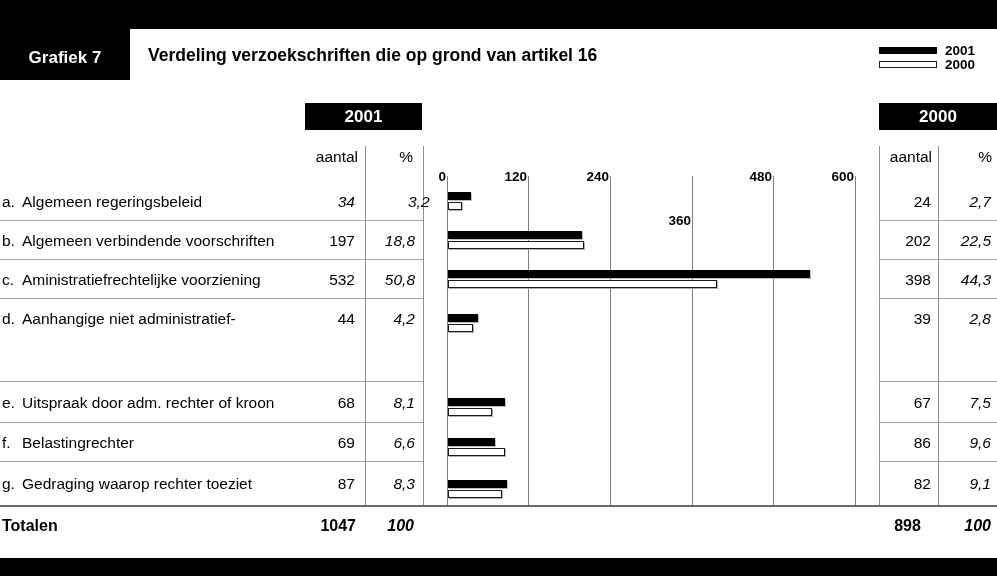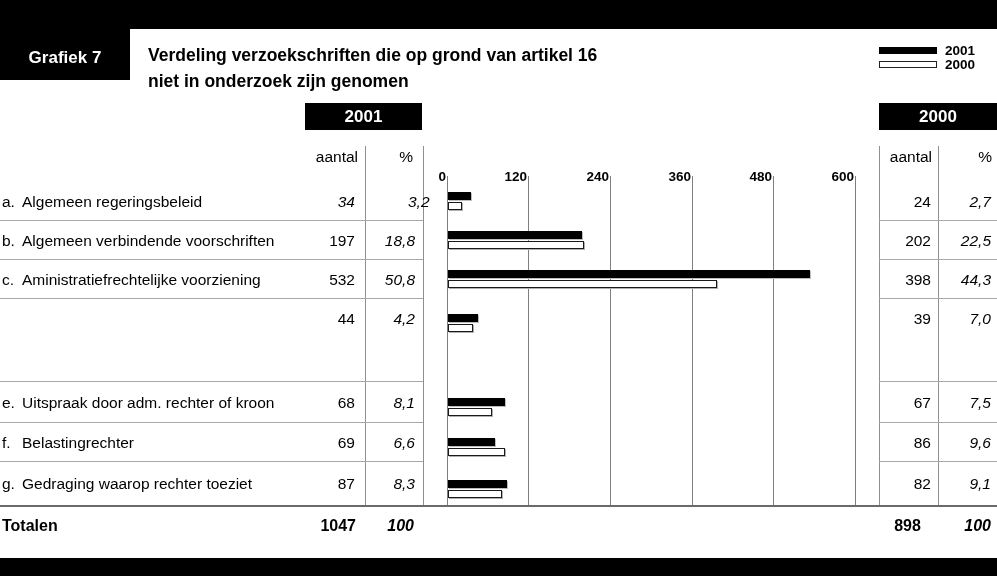--- a/index.html
+++ b/index.html
@@ -60,21 +60,20 @@
 <div class="page">
 
   <div class="topbar"></div>
 
   <div class="badge">
     <span>Grafiek 7</span>
   </div>
 
   <div class="title">
     <div>Verdeling verzoekschriften die op grond van artikel 16</div>
-    <div>niet in onderzoek zijn genomen</div>
   </div>
 
   <div class="legend">
     <div class="legend-row">
       <span class="swatch solid"></span>
       <span class="legend-label">2001</span>
     </div>
     <div class="legend-row">
       <span class="swatch outline"></span>
       <span class="legend-label">2000</span>
@@ -106,21 +105,21 @@
       <div class="hline" style="left: 879px; top: 422px; width: 118px;"></div>
       <div class="hline" style="left: 0px; top: 461px; width: 423px;"></div>
       <div class="hline" style="left: 879px; top: 461px; width: 118px;"></div>
       <div class="gridline" style="left: 447px; top: 176px; height: 330px;"></div>
       <div class="ticklabel" style="left: 388px;">0</div>
       <div class="gridline" style="left: 528px; top: 176px; height: 330px;"></div>
       <div class="ticklabel" style="left: 469px;">120</div>
       <div class="gridline" style="left: 610px; top: 176px; height: 330px;"></div>
       <div class="ticklabel" style="left: 551px;">240</div>
       <div class="gridline" style="left: 692px; top: 176px; height: 330px;"></div>
-      <div class="ticklabel" style="left: 633px;">360</div>
+      <div class="ticklabel" style="left: 633px; margin-top: 44px;">360</div>
       <div class="gridline" style="left: 773px; top: 176px; height: 330px;"></div>
       <div class="ticklabel" style="left: 714px;">480</div>
       <div class="gridline" style="left: 855px; top: 176px; height: 330px;"></div>
       <div class="ticklabel" style="left: 796px;">600</div>
       <div class="rowlabel" style="left: 2px; top: 191px;">
         <div><span class="letter">a.</span>Algemeen regeringsbeleid</div>
       </div>
       <div class="cell" style="left: 270px; top: 193px; width: 85px; font-style: italic;">34</div>
       <div class="cell pct" style="left: 365px; top: 193px; width: 50px; padding-left: 43px;">3,2</div>
       <div class="cell" style="left: 884px; top: 193px; width: 47px;">24</div>
@@ -139,25 +138,26 @@
       <div class="rowlabel" style="left: 2px; top: 269px;">
         <div><span class="letter">c.</span>Aministratiefrechtelijke voorziening</div>
       </div>
       <div class="cell" style="left: 270px; top: 271px; width: 85px;">532</div>
       <div class="cell pct" style="left: 365px; top: 271px; width: 50px;">50,8</div>
       <div class="cell" style="left: 884px; top: 271px; width: 47px;">398</div>
       <div class="cell pct" style="left: 941px; top: 271px; width: 50px;">44,3</div>
       <div class="bar b2001" style="left: 448px; top: 270px; width: 362px;"></div>
       <div class="bar b2000" style="left: 448px; top: 280px; width: 269px;"></div>
       <div class="rowlabel" style="left: 2px; top: 308px;">
+        <div><span class="letter">d.</span>Aanhangige niet administratief-</div>
       </div>
       <div class="cell" style="left: 270px; top: 310px; width: 85px;">44</div>
       <div class="cell pct" style="left: 365px; top: 310px; width: 50px;">4,2</div>
       <div class="cell" style="left: 884px; top: 310px; width: 47px;">39</div>
-      <div class="cell pct" style="left: 941px; top: 310px; width: 50px;">7,0</div>
+      <div class="cell pct" style="left: 941px; top: 310px; width: 50px;">2,8</div>
       <div class="bar b2001" style="left: 448px; top: 314px; width: 30px;"></div>
       <div class="bar b2000" style="left: 448px; top: 324px; width: 25px;"></div>
       <div class="rowlabel" style="left: 2px; top: 392px;">
         <div><span class="letter">e.</span>Uitspraak door adm. rechter of kroon</div>
       </div>
       <div class="cell" style="left: 270px; top: 394px; width: 85px;">68</div>
       <div class="cell pct" style="left: 365px; top: 394px; width: 50px;">8,1</div>
       <div class="cell" style="left: 884px; top: 394px; width: 47px;">67</div>
       <div class="cell pct" style="left: 941px; top: 394px; width: 50px;">7,5</div>
       <div class="bar b2001" style="left: 448px; top: 398px; width: 57px;"></div>

